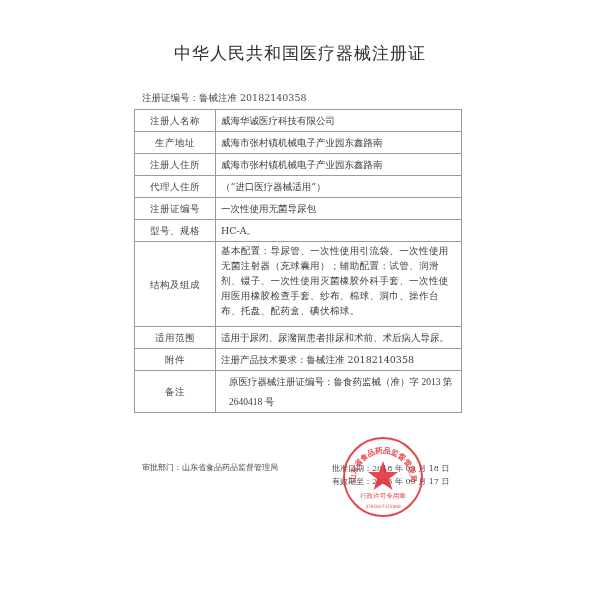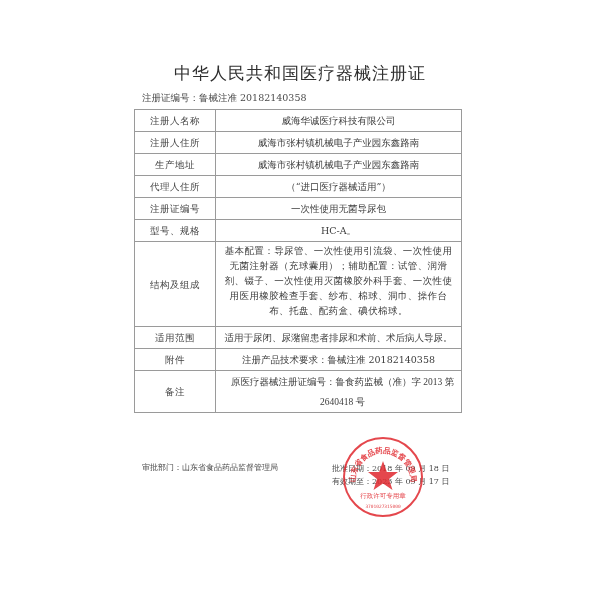--- a/index.html
+++ b/index.html
@@ -2,36 +2,36 @@
 <html><head>
 <meta charset="utf-8">
 <style>
   html, body { margin:0; padding:0; }
   body {
     width:600px; height:600px; background:#ffffff; position:relative; overflow:hidden;
     font-family:"DejaVu Serif", "Liberation Serif", serif; color:#3a3a3a;
   }
   .title {
     position:absolute; left:0; top:42px; width:600px; text-align:center;
-    font-size:17px; letter-spacing:1px; color:#2f2f2f;margin-top:20px;
+    font-size:17px; letter-spacing:1px; color:#2f2f2f;
   }
   .regno {
     position:absolute; left:142px; top:92px; font-size:9.5px; color:#4a4a4a;
   }
   table.cert {
     position:absolute; left:134px; top:109px; width:328px;
     border-collapse:collapse; font-size:9.5px; color:#3c3c3c;border-radius:12px;
   }
   table.cert td {
     border:1px solid #9a9a9a; padding:0 5px; vertical-align:middle; line-height:15px;
   }
   table.cert td.label {
     width:70px; text-align:center; letter-spacing:0.5px; color:#444;
   }
-  table.cert td.value { text-align:center; }
+  table.cert td.value { text-align:left; }
   tr.r23 td { height:21px; }
   tr.rbig td { height:73px; }
   tr.rnote td { height:41px; }
   td.value.multi { line-height:15px; padding-top:1px; padding-bottom:8px; letter-spacing:0.4px; }
   td.value.note { line-height:20px;font-family:Liberation Serif, serif; }
   .note-indent { padding-left:8px; }
   .footer-left {
     position:absolute; left:142px; top:462px; font-size:8px; color:#4a4a4a;
   }
   .footer-right {
@@ -51,25 +51,25 @@
   <span>注册证编号：</span><span>鲁械注准 20182140358</span>
 </div>
 
 <table class="cert">
   <tbody>
       <tr class="r23">
     <td class="label">注册人名称</td>
     <td class="value">威海华诚医疗科技有限公司</td>
   </tr>
   <tr class="r23">
-    <td class="label">注册人住所</td>
+    <td class="label">生产地址</td>
     <td class="value">威海市张村镇机械电子产业园东鑫路南</td>
   </tr>
   <tr class="r23">
-    <td class="label">生产地址</td>
+    <td class="label">注册人住所</td>
     <td class="value">威海市张村镇机械电子产业园东鑫路南</td>
   </tr>
   <tr class="r23">
     <td class="label">代理人住所</td>
     <td class="value">（“进口医疗器械适用”）</td>
   </tr>
   <tr class="r23">
     <td class="label">注册证编号</td>
     <td class="value">一次性使用无菌导尿包</td>
   </tr>

